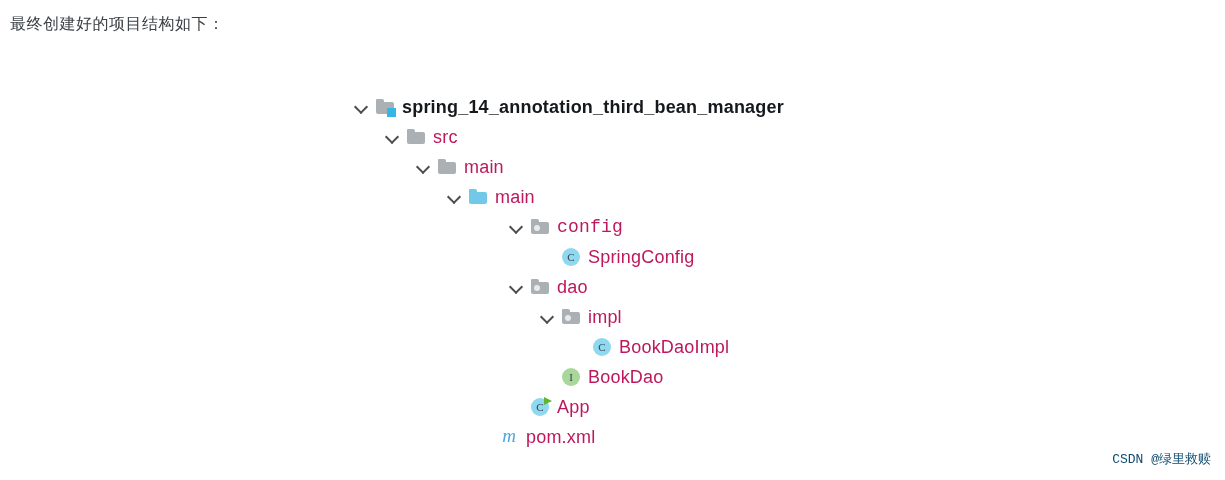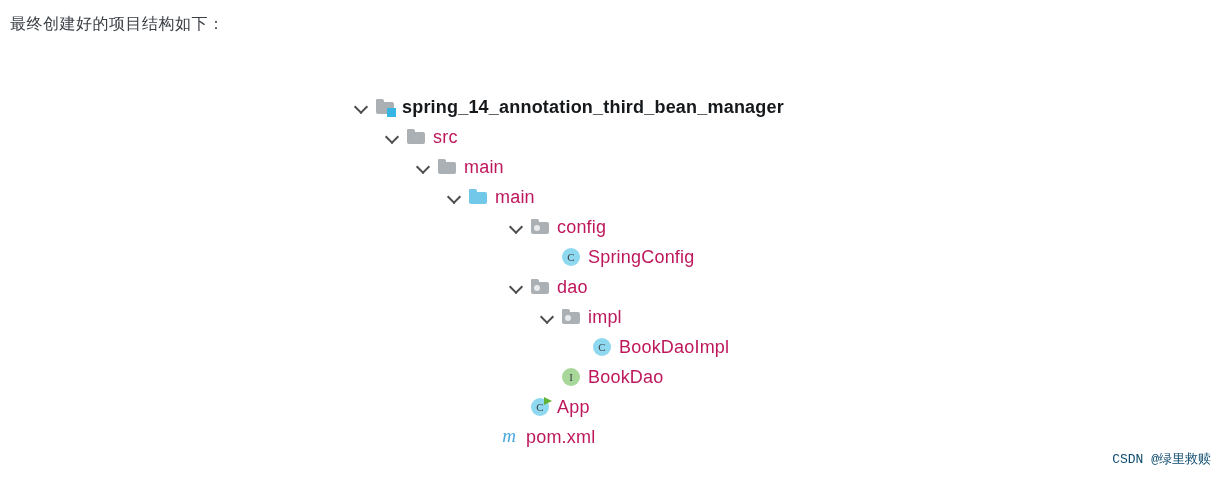--- a/index.html
+++ b/index.html
@@ -227,21 +227,21 @@
       <div class="row-inner" style="margin-left: 445px;">
         <span class="chev"></span>
         <span class="icon ic-folder ic-folder-src">
           <span class="ftab"></span>
           <span class="fbody"></span>
         </span>
         <span class="label">main</span>
       </div>
     </div>
     <div class="row">
-      <div class="row-inner" style="margin-left: 507px;">
+      <div class="row-inner" style="margin-left: 507px; font-family: Liberation Mono, monospace;">
         <span class="chev"></span>
         <span class="icon ic-folder ic-package">
           <span class="ftab"></span>
           <span class="fbody"></span>
           <span class="dot"></span>
         </span>
         <span class="label">config</span>
       </div>
     </div>
     <div class="row">

